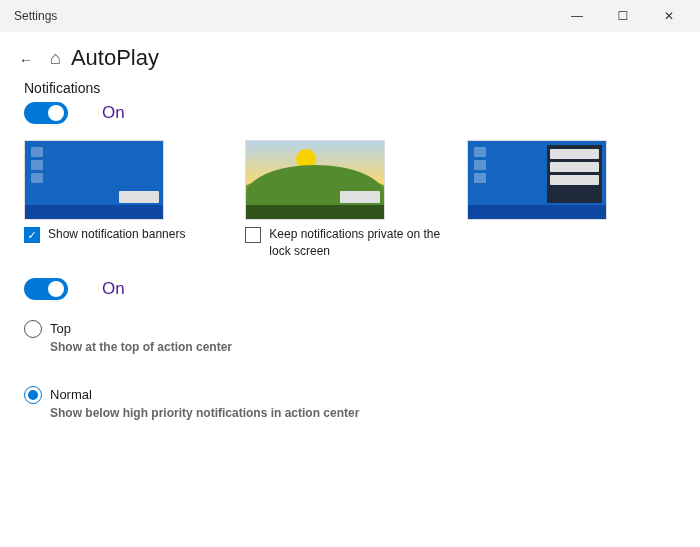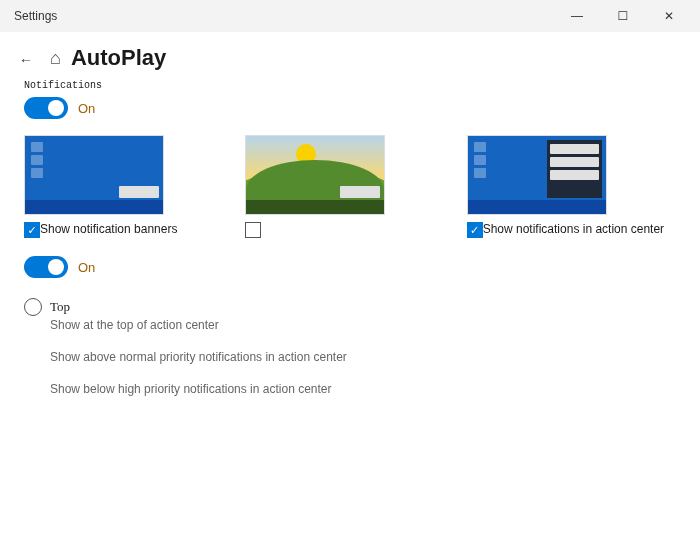--- a/index.html
+++ b/index.html
@@ -84,38 +84,37 @@
       border-radius: 2px;
       font-size: 14px;
       color: #333;
     }
     .home-icon {
       font-size: 18px;
       color: #555;
     }
     .page-title {
       font-size: 22px;
-      font-weight: 700;
+      font-weight: 400;
       color: #1a1a1a;
     }
 
     
     .body-content {
       padding: 0 24px 20px 24px;
       display: flex;
       flex-direction: column;
       gap: 12px;
     }
 
     
     .section-label {
-      font-size: 10px;
+      font-size: 14px;
       color: #1a1a1a;
       margin-bottom: 4px;
-      font-family: Liberation Mono, monospace;
     }
 
     
     .toggle-row {
       display: flex;
       align-items: center;
       gap: 10px;
     }
     .toggle {
       width: 44px;
@@ -131,22 +130,23 @@
       position: absolute;
       width: 16px;
       height: 16px;
       background: white;
       border-radius: 50%;
       top: 3px;
       right: 4px;
       transition: left 0.2s;
     }
     .toggle-label {
-      font-size: 13px;
-      color: #a16207;
+      font-size: 17px;
+      color: #4c1d95;
+      margin-left: 24px;
     }
 
     
     .preview-row {
       display: flex;
       gap: 12px;
       margin-top: 4px;
     }
     .preview-item {
       display: flex;
@@ -285,20 +285,21 @@
       left: 6px;
       display: flex;
       flex-direction: column;
       gap: 3px;
     }
 
     
     .checkbox-item {
       display: flex;
       align-items: flex-start;
+      gap: 8px;
     }
     .checkbox-box {
       width: 16px;
       height: 16px;
       border: 1.5px solid #555;
       display: flex;
       align-items: center;
       justify-content: center;
       flex-shrink: 0;
       margin-top: 1px;
@@ -380,27 +381,27 @@
     .radio-circle.selected::after {
       content: '';
       width: 10px;
       height: 10px;
       background: #0078d7;
       border-radius: 50%;
     }
     .radio-main-label {
       font-size: 13px;
       color: #1a1a1a;
-      font-family: Liberation Serif, serif;
     }
     .radio-sub-label {
       font-size: 12px;
       color: #666;
       margin-left: 26px;
       margin-top: 2px;
+      font-weight: bold;
     }
   </style>
 </head>
 <body>
 
 <div class="titlebar">
   <span class="title-text">Settings</span>
   <div class="titlebar-controls">
     <div class="titlebar-btn">—</div>
     <div class="titlebar-btn">☐</div>
@@ -451,41 +452,38 @@
           <div class="preview-img preview-landscape">
             <div class="sky"></div>
             <div class="sun"></div>
             <div class="hills2"></div>
             <div class="hills"></div>
             <div class="notif-banner"></div>
             <div class="taskbar-sim"></div>
           </div>
           <div class="checkbox-item">
             <div class="checkbox-box"></div>
+            <span class="checkbox-label">Keep notifications private on the lock screen</span>
           </div>
         </div>
 
         <div class="preview-item">
           <div class="preview-img preview-action">
             <div class="desktop-icons">
               <div class="desktop-icon-sim"></div>
               <div class="desktop-icon-sim"></div>
               <div class="desktop-icon-sim"></div>
             </div>
             <div class="action-panel">
               <div class="action-notif-item"></div>
               <div class="action-notif-item"></div>
               <div class="action-notif-item"></div>
             </div>
             <div class="taskbar-sim"></div>
           </div>
-          <div class="checkbox-item">
-            <div class="checkbox-box checked"></div>
-            <span class="checkbox-label">Show notifications in action center</span>
-          </div>
         </div>
 
       </div>
 
       <div>
         <div class="toggle-row" style="margin-top:6px;">
           <div class="toggle"></div>
           <span class="toggle-label">On</span>
         </div>
       </div>
@@ -496,24 +494,27 @@
 
           <div class="radio-item">
             <div class="radio-row">
               <div class="radio-circle"></div>
               <span class="radio-main-label">Top</span>
             </div>
             <div class="radio-sub-label">Show at the top of action center</div>
           </div>
 
           <div class="radio-item">
-            <div class="radio-sub-label">Show above normal priority notifications in action center</div>
           </div>
 
           <div class="radio-item">
+            <div class="radio-row">
+              <div class="radio-circle selected"></div>
+              <span class="radio-main-label">Normal</span>
+            </div>
             <div class="radio-sub-label">Show below high priority notifications in action center</div>
           </div>
 
         </div>
       </div>
 
     </div>
   </div>
 </div>
 

